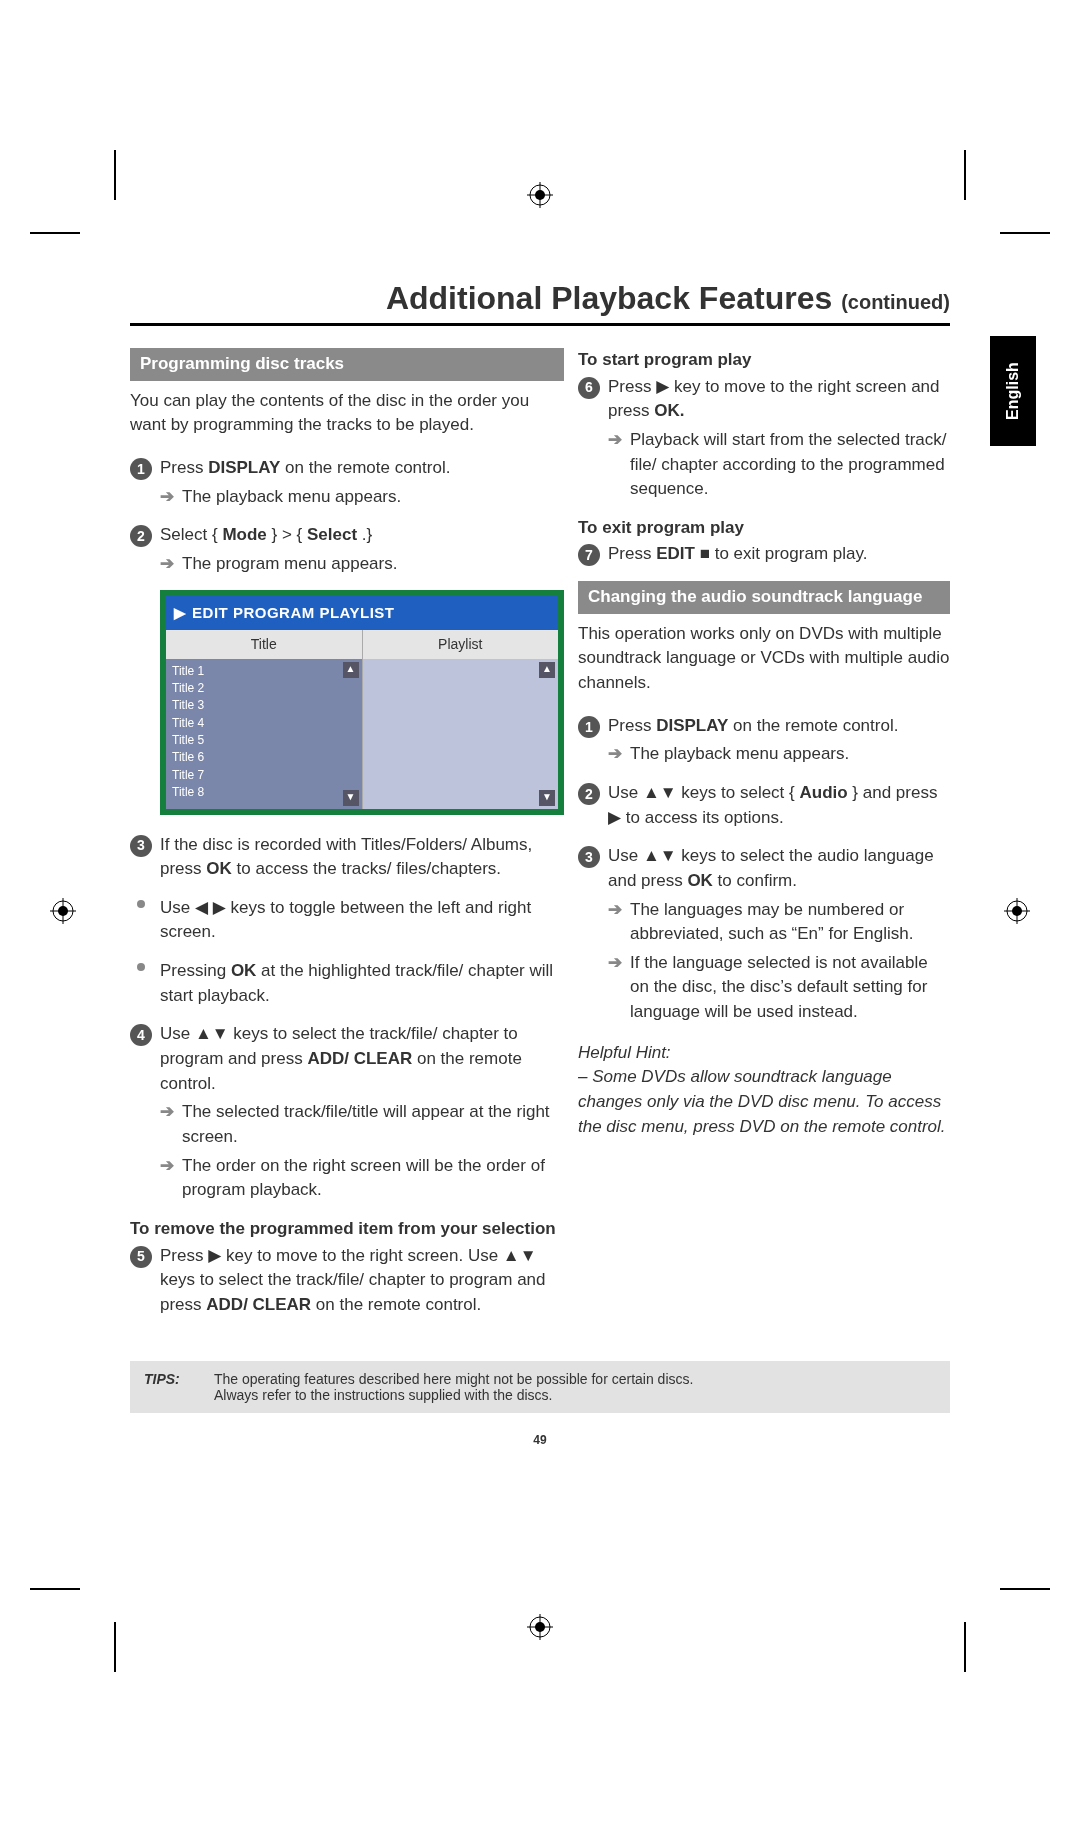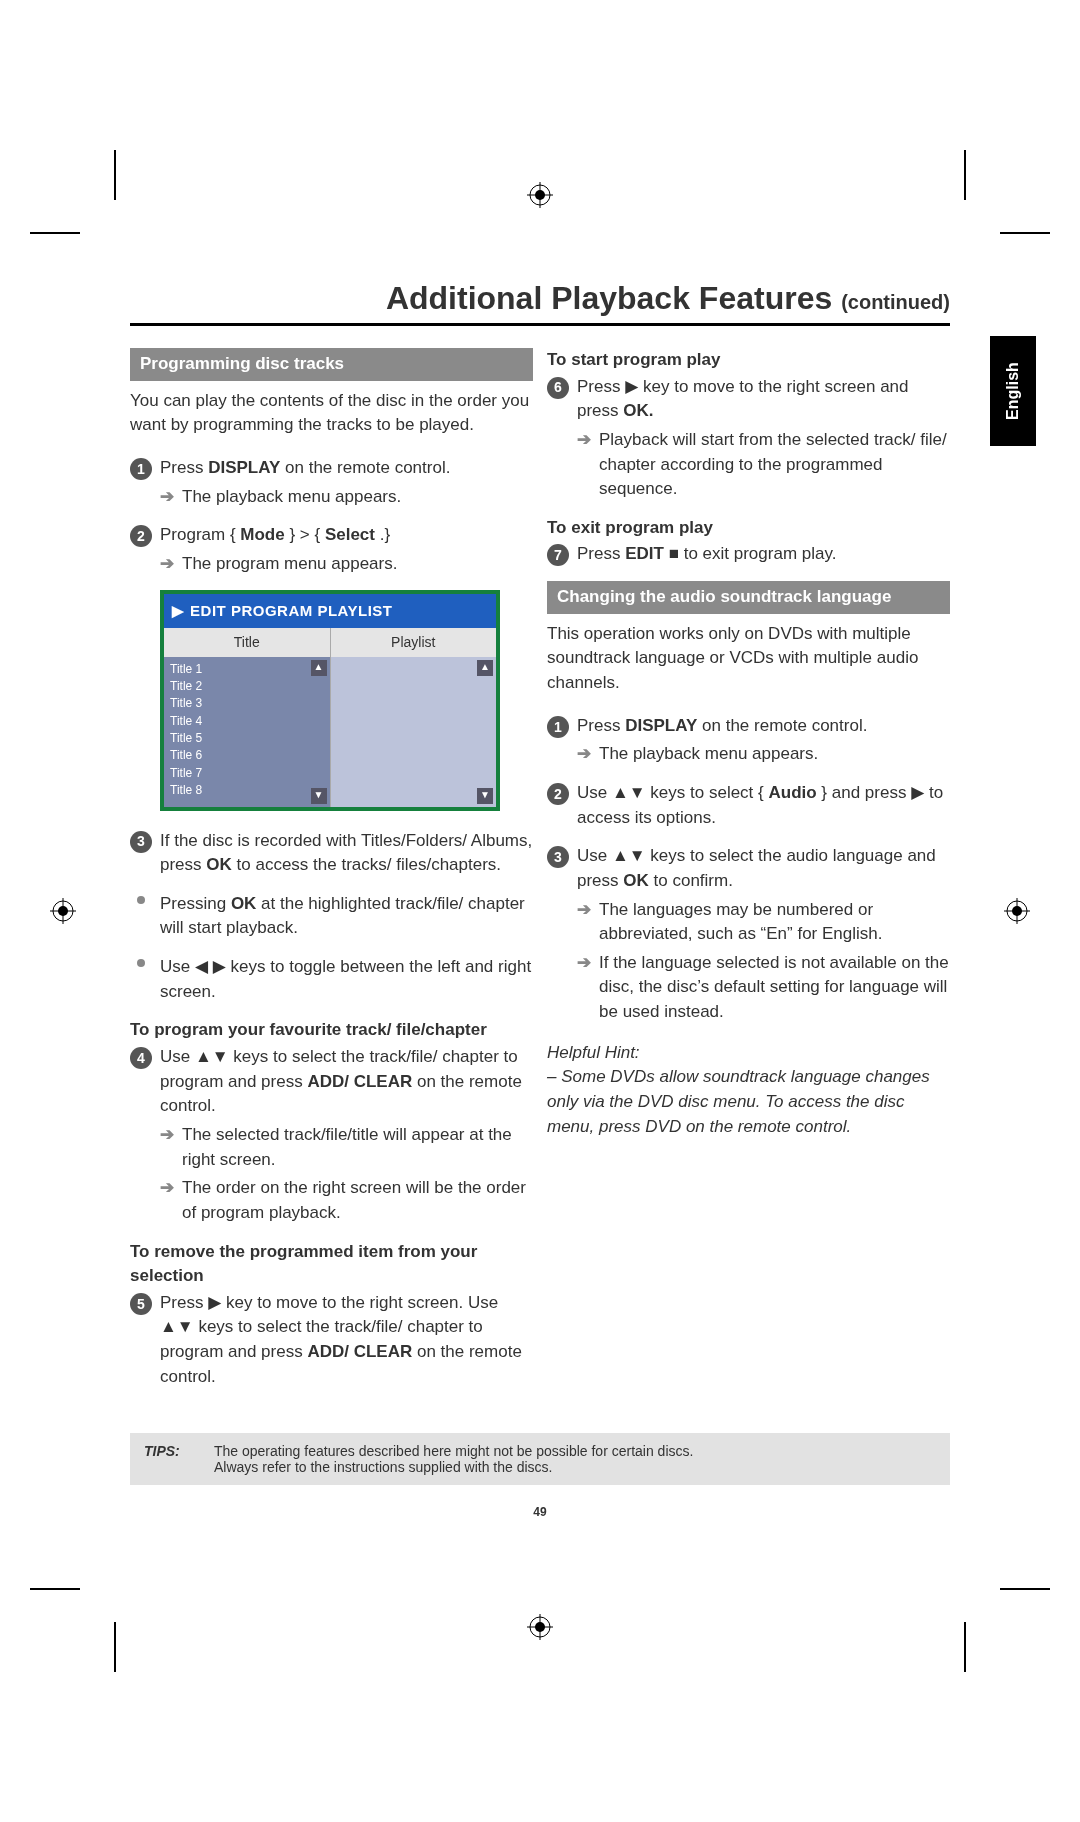--- a/index.html
+++ b/index.html
@@ -81,22 +81,22 @@
   .bullet-dot {
     flex:0 0 22px; display:flex; align-items:center; justify-content:center;
     margin-right:8px; margin-top:4px;
   }
   .bullet-dot span{ width:8px; height:8px; border-radius:50%; background:#888; display:block;}
   b { font-weight:bold; }
   .subhead { font-weight:bold; margin-bottom:2px; }
   .italic { font-style:italic; }
 
   .ui-box {
-    width:340px; margin:1px 0 18px 30px;
-    border:4px solid #15803d;
+    width:404px; margin:1px 0 18px 30px;
+    border:6px solid #15803d;
     font-size:13px;
   }
   .ui-title {
     background:#1f5fbf; color:#fff; font-weight:bold;
     padding:6px 8px; font-size:15px; letter-spacing:0.5px;
   }
   .ui-title .tri { margin-right:6px; }
   .ui-headrow { display:flex; background:#e5e5e5; }
   .ui-headrow div { flex:1; text-align:center; padding:4px 0; border-right:1px solid #aaa; font-size:14px;}
   .ui-headrow div:last-child{border-right:none;}
@@ -201,21 +201,21 @@
           <div class="sub">
               <span class="arrow-right">➔</span>
               <span>The playback menu appears.</span>
             </div>
         </div>
       </div>
 
       <div class="step">
         <div class="step-icon">2</div>
         <div class="step-body">
-          <span>Program { </span><b>Mode</b><span> } &gt; { </span><b>Select</b><span> .}</span>
+          <span>Select { </span><b>Mode</b><span> } &gt; { </span><b>Select</b><span> .}</span>
           <div class="sub">
               <span class="arrow-right">➔</span>
               <span>The program menu appears.</span>
             </div>
         </div>
       </div>
 
       <div class="ui-box">
         <div class="ui-title"><span class="tri tri-play"></span><span>EDIT PROGRAM PLAYLIST</span></div>
         <div class="ui-headrow">
@@ -244,30 +244,29 @@
 
       <div class="step">
         <div class="step-icon">3</div>
         <div class="step-body"><span>If the disc is recorded with Titles/Folders/ Albums, press <b>OK</b> to access the tracks/ files/chapters.</span></div>
       </div>
 
       <div class="bullet-line">
         <div class="bullet-dot">
             <span></span>
           </div>
-        <div><span>Pressing </span><b>OK</b><span> at the highlighted track/file/ chapter will start playback.</span></div>
+        <div><span>Use </span><span class="tri-left"></span> <span class="tri-play"></span><span> keys to toggle between the left and right screen.</span></div>
       </div>
       <div class="bullet-line">
         <div class="bullet-dot">
             <span></span>
           </div>
-        <div><span>Use </span><span class="tri-left"></span> <span class="tri-play"></span><span> keys to toggle between the left and right screen.</span></div>
-      </div>
-
-      <div class="subhead">To program your favourite track/ file/chapter</div>
+        <div><span>Pressing </span><b>OK</b><span> at the highlighted track/file/ chapter will start playback.</span></div>
+      </div>
+
       <div class="step">
         <div class="step-icon">4</div>
         <div class="step-body">
           <span>Use </span><span class="tri-up"></span><span class="tri-dn"></span><span> keys to select the track/file/ chapter to program and press </span><b>ADD/ CLEAR</b><span> on the remote control.</span>
           <div class="sub">
               <span class="arrow-right">➔</span>
               <span>The selected track/file/title will appear at the right screen.</span>
             </div>
           <div class="sub">
               <span class="arrow-right">➔</span>

